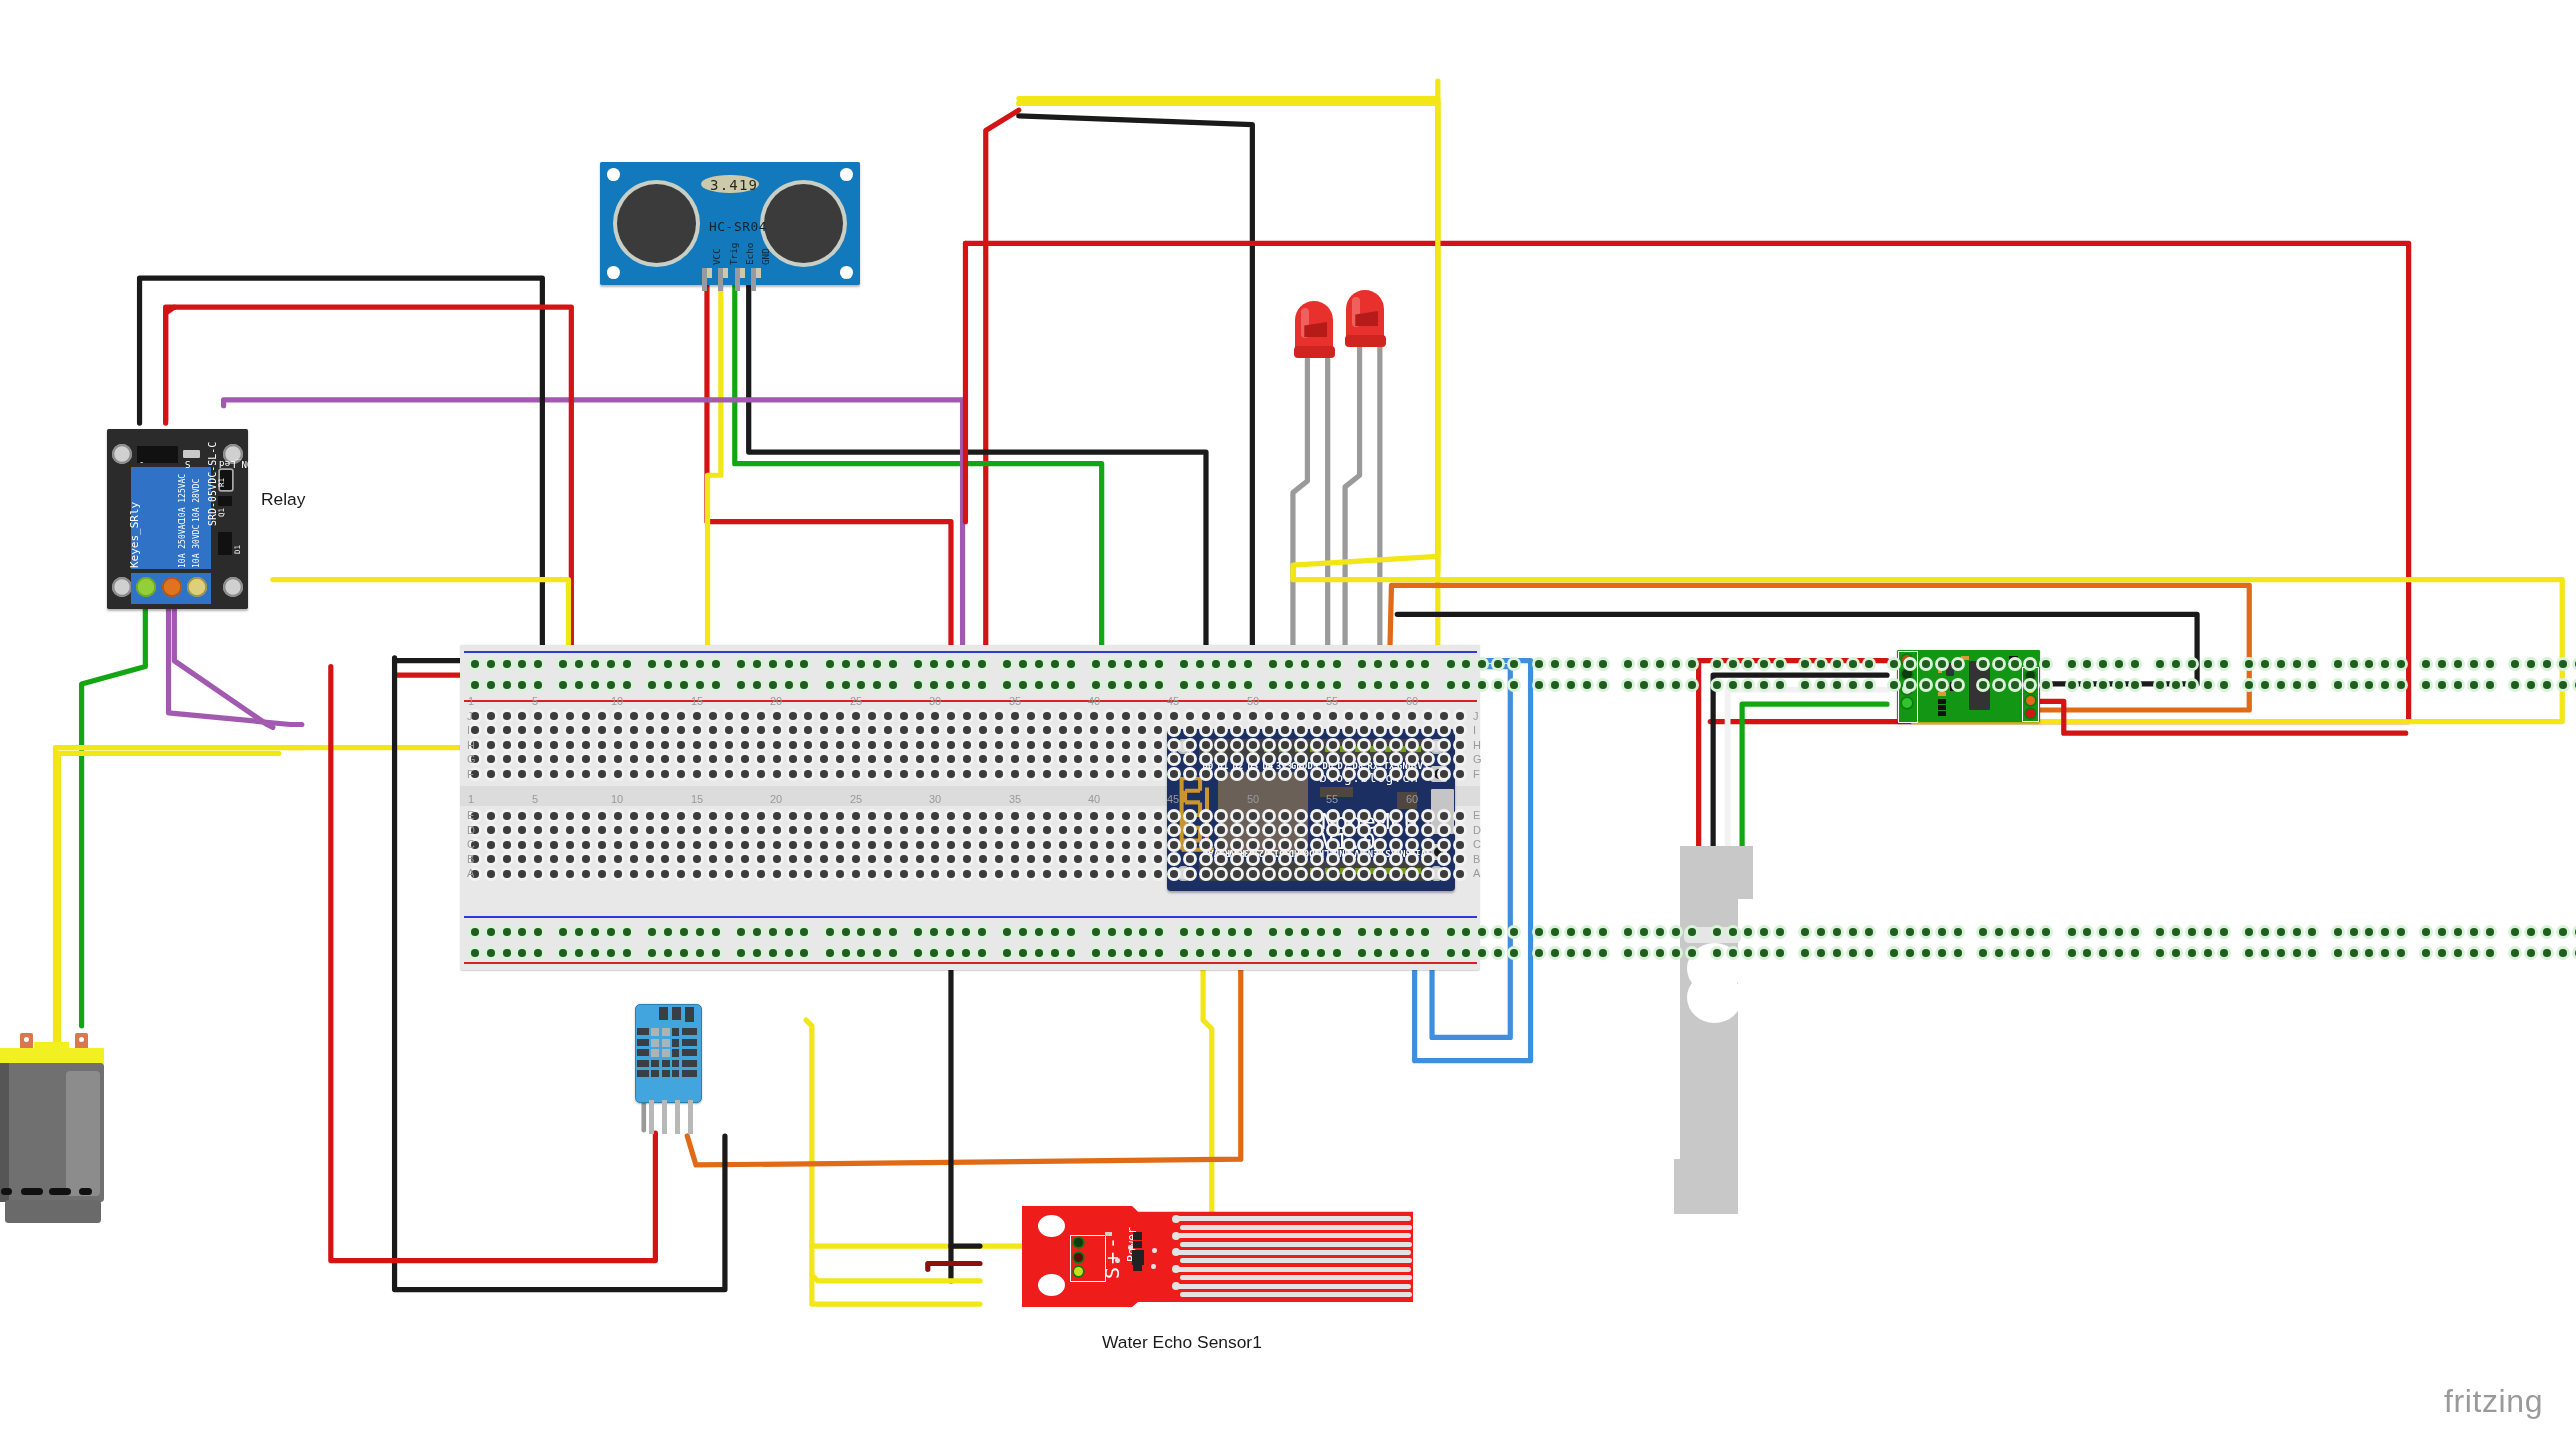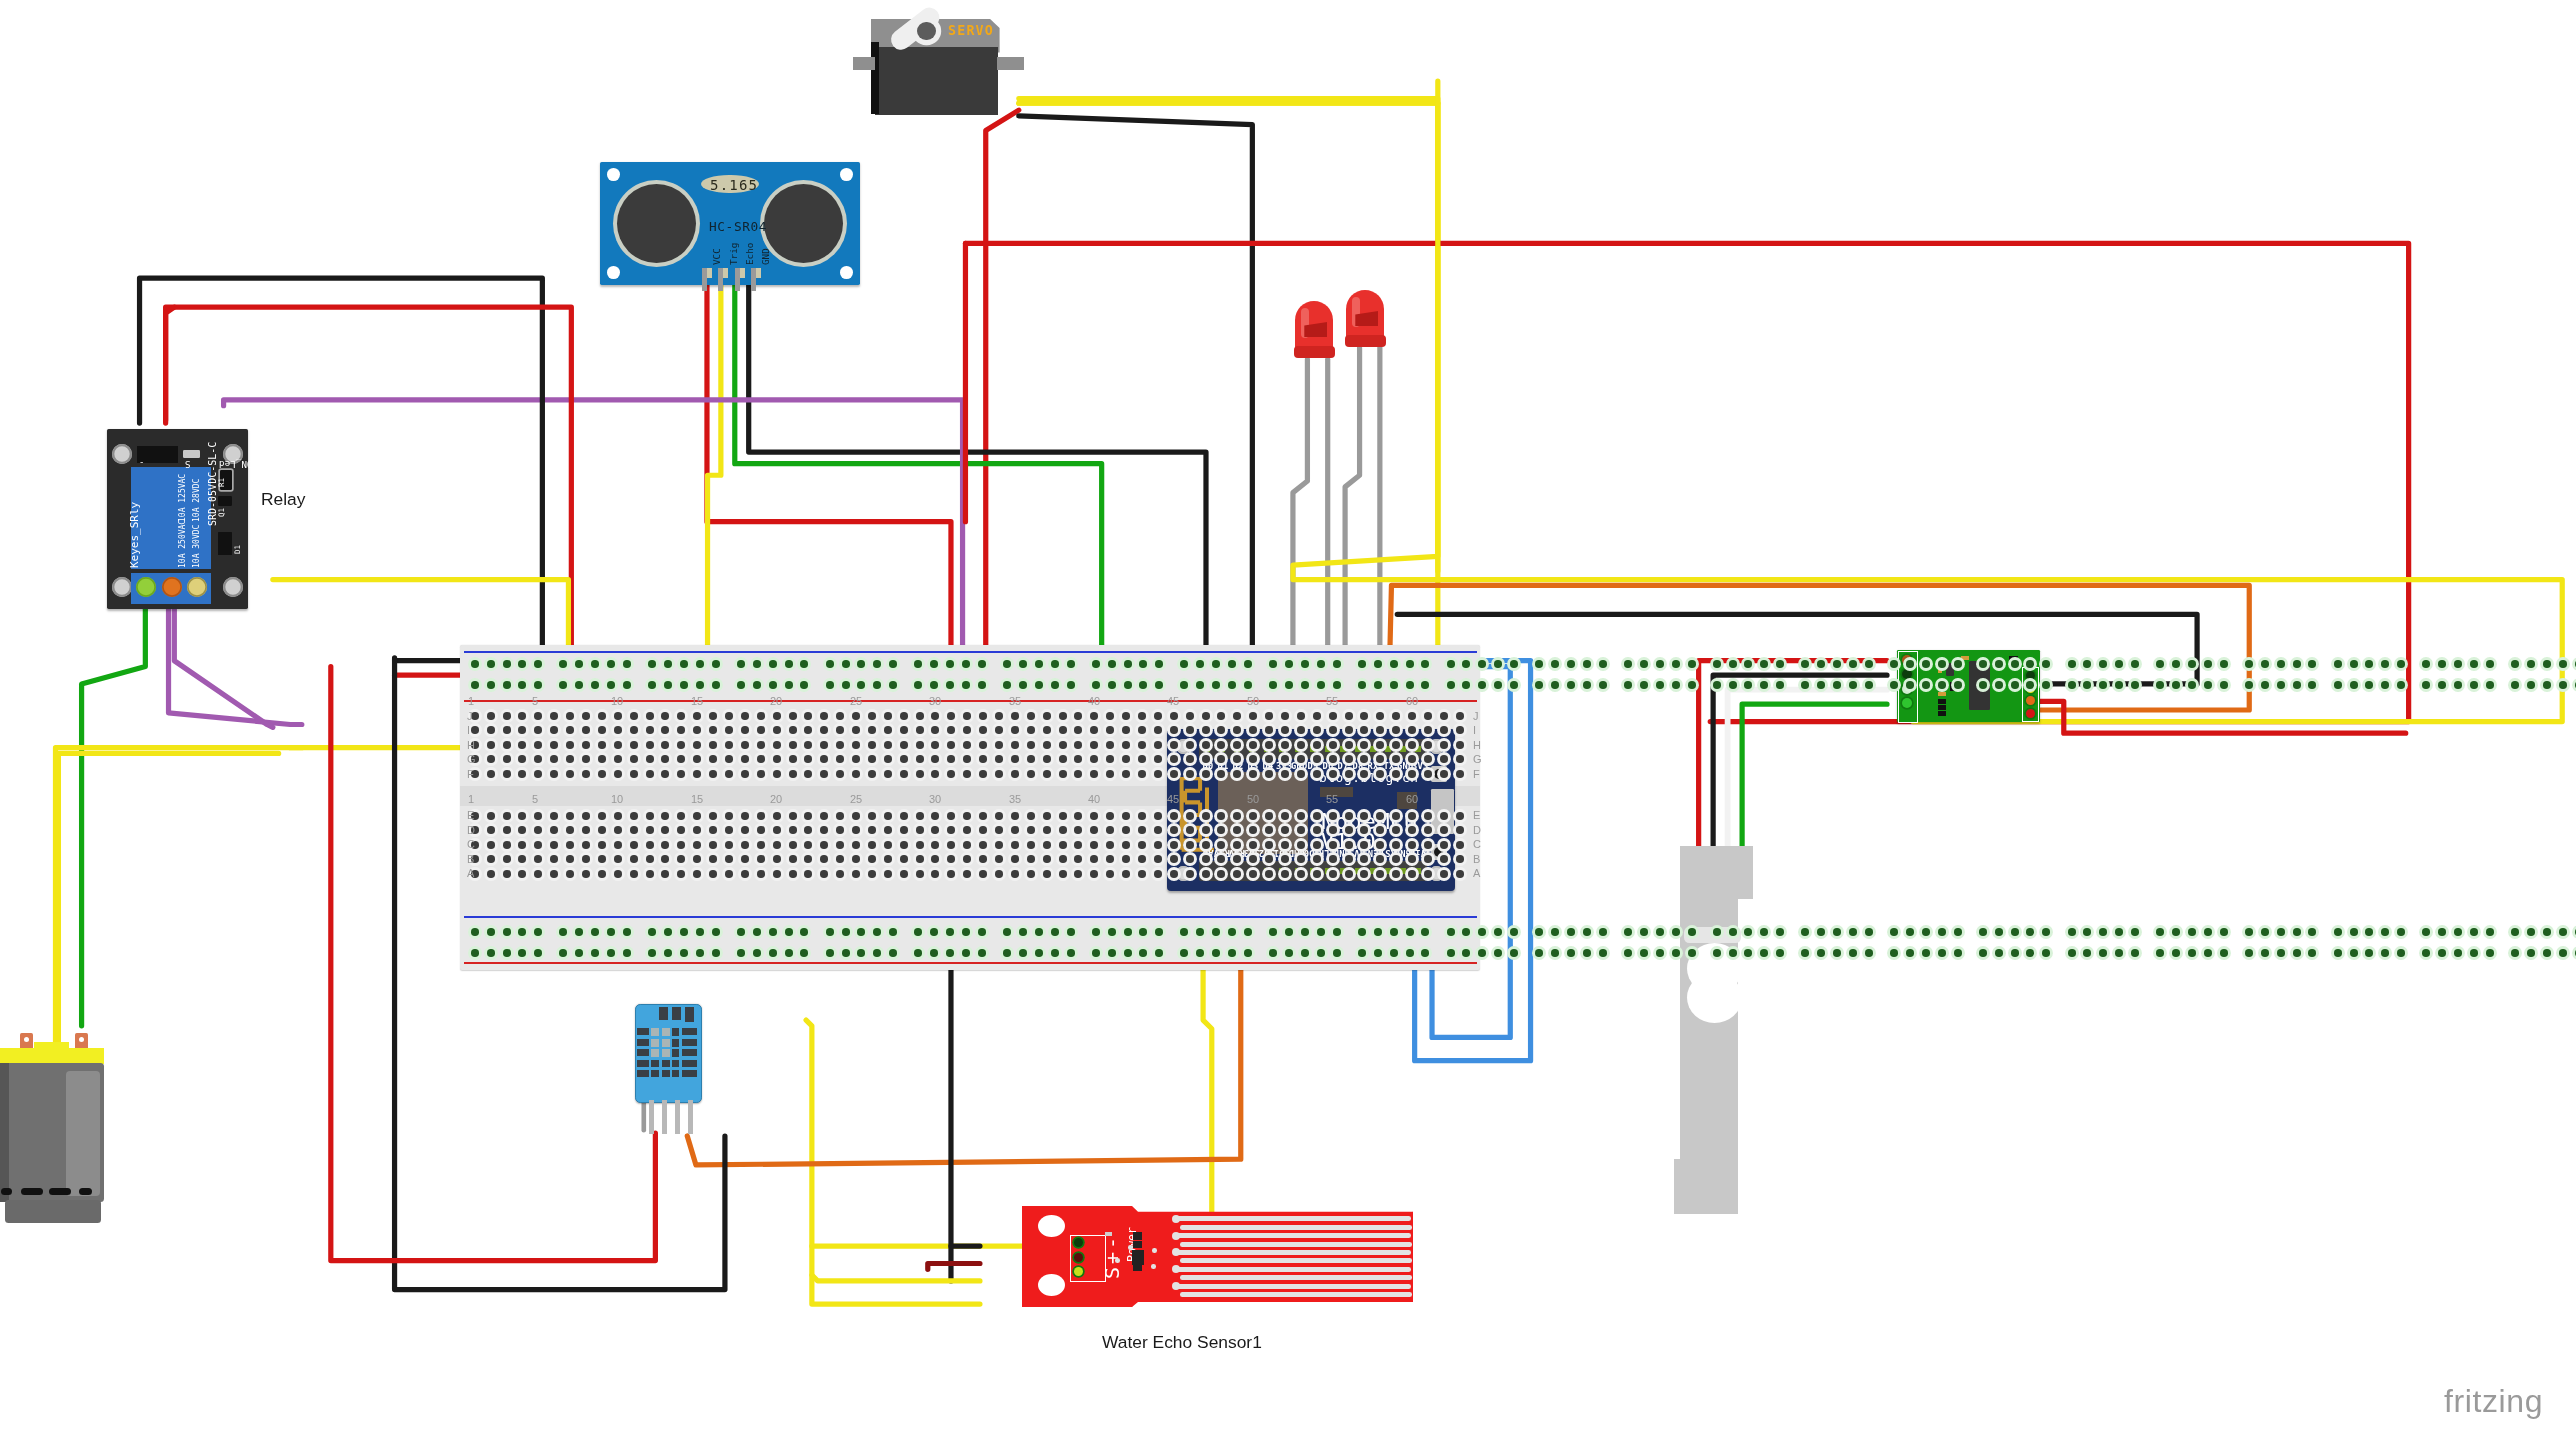--- a/index.html
+++ b/index.html
@@ -325,51 +325,41 @@
     <div class="relay-screw" style="left:29px;top:148px;width:20px;height:20px;background:#93cf3a;box-shadow:inset 0 0 0 1.7px #6da81f;"></div>
     <div class="relay-screw" style="left:55px;top:148px;width:20px;height:20px;background:#e0731f;box-shadow:inset 0 0 0 1.7px #b05516;"></div>
     <div class="relay-screw" style="left:80px;top:148px;width:20px;height:20px;background:#ded07a;box-shadow:inset 0 0 0 1.7px #9c9148;"></div>
   </div>
   <div class="lbl" style="left:261px;top:489px;font-size:17.4px;">Relay</div>
 
   <div class="comp sr04" style="left:600px;top:162px;width:260px;height:123px;">
     <div class="sr04-can" style="left:17.4px;top:22px;width:79px;height:79px;"></div>
     <div class="sr04-can" style="left:164px;top:22px;width:79px;height:79px;"></div>
     <div class="sr04-osc" style="left:101px;top:12.8px;width:58px;height:18.6px;"></div>
-    <div class="sr04-t" style="left:110px;top:15px;font-size:14px;letter-spacing:1.2px;color:#2b2b1e;">5.165</div>
+    <div class="sr04-t" style="left:110px;top:15px;font-size:14px;letter-spacing:1.2px;color:#2b2b1e;">3.419</div>
     <div class="sr04-t" style="left:109px;top:57px;font-size:12.8px;letter-spacing:0.6px;">HC-SR04</div>
     <div class="sr04-hole" style="left:7px;top:5.8px;width:12.8px;height:12.8px;"></div>
     <div class="sr04-hole" style="left:240px;top:5.8px;width:12.8px;height:12.8px;"></div>
     <div class="sr04-hole" style="left:7px;top:104px;width:12.8px;height:12.8px;"></div>
     <div class="sr04-hole" style="left:240px;top:104px;width:12.8px;height:12.8px;"></div>
     <div class="sr04-pad" style="left:102px;top:106px;width:10.4px;height:10.4px;"></div>
     <div class="sr04-pad" style="left:118px;top:106px;width:10.4px;height:10.4px;"></div>
     <div class="sr04-pad" style="left:135px;top:106px;width:10.4px;height:10.4px;"></div>
     <div class="sr04-pad" style="left:151px;top:106px;width:10.4px;height:10.4px;"></div>
     <div class="sr04-pl" style="left:111px;top:103px;">VCC</div>
     <div class="sr04-pl" style="left:128px;top:103px;">Trig</div>
     <div class="sr04-pl" style="left:144px;top:103px;">Echo</div>
     <div class="sr04-pl" style="left:160px;top:103px;">GND</div>
   </div>
 
   <div style="position:absolute;left:702px;top:268px;width:5.2px;height:23px;background:#9a9a9a;"></div>
   <div style="position:absolute;left:718px;top:268px;width:5.2px;height:23px;background:#9a9a9a;"></div>
   <div style="position:absolute;left:735px;top:268px;width:5.2px;height:23px;background:#9a9a9a;"></div>
   <div style="position:absolute;left:751px;top:268px;width:5.2px;height:23px;background:#9a9a9a;"></div>
 
-  <div class="comp" style="left:852px;top:5.8px;width:174px;height:110px;">
-    <div class="servo-top" style="left:18.6px;top:12.8px;width:129px;height:34px;clip-path:polygon(0 0,119px 0,129px 9.3px,129px 34px,0 34px);"></div>
-    <div class="servo-body" style="left:23px;top:41px;width:123px;height:68px;"></div>
-    <div class="servo-body" style="left:18.6px;top:36px;width:8px;height:72px;background:#111;"></div>
-    <div class="servo-tab" style="left:1.2px;top:51px;width:22px;height:12.8px;"></div>
-    <div class="servo-tab" style="left:145px;top:51px;width:27px;height:12.8px;"></div>
-    <div class="servo-horn" style="left:36px;top:0px;width:56px;height:20px;transform:rotate(-38deg);transform-origin:46px 17.4px;"></div>
-    <div class="servo-hub" style="left:65px;top:16px;width:18.6px;height:18.6px;"></div>
-    <div class="servo-txt" style="left:96px;top:17.4px;font-size:13.3px;letter-spacing:1.2px;">SERVO</div>
-  </div>
 
   <div class="comp hx" style="left:1897px;top:650px;width:143px;height:72px;">
     <div class="hx-frame" style="left:1.2px;top:1.2px;width:17.4px;height:70px;"></div>
     <div class="hx-hole" style="left:4.6px;top:4.6px;width:10.4px;height:10.4px;background:#a8571a;box-shadow:0 0 0 1.7px #0f7a0f;"></div>
     <div class="hx-hole" style="left:4.6px;top:19px;width:10.4px;height:10.4px;background:#0d3d0d;box-shadow:0 0 0 1.7px #0f7a0f;"></div>
     <div class="hx-hole" style="left:4.6px;top:34px;width:10.4px;height:10.4px;background:#cfeccf;box-shadow:0 0 0 1.7px #0f7a0f;"></div>
     <div class="hx-hole" style="left:4.6px;top:48px;width:10.4px;height:10.4px;background:#2fc42f;box-shadow:0 0 0 1.7px #0f7a0f;"></div>
     <div class="hx-ic" style="left:72px;top:11px;width:21px;height:49px;"></div>
     <div class="hx-ic" style="left:49px;top:13.3px;width:8px;height:12.8px;"></div>
     <div class="hx-res" style="left:64px;top:5.8px;width:8px;height:4px;"></div>

